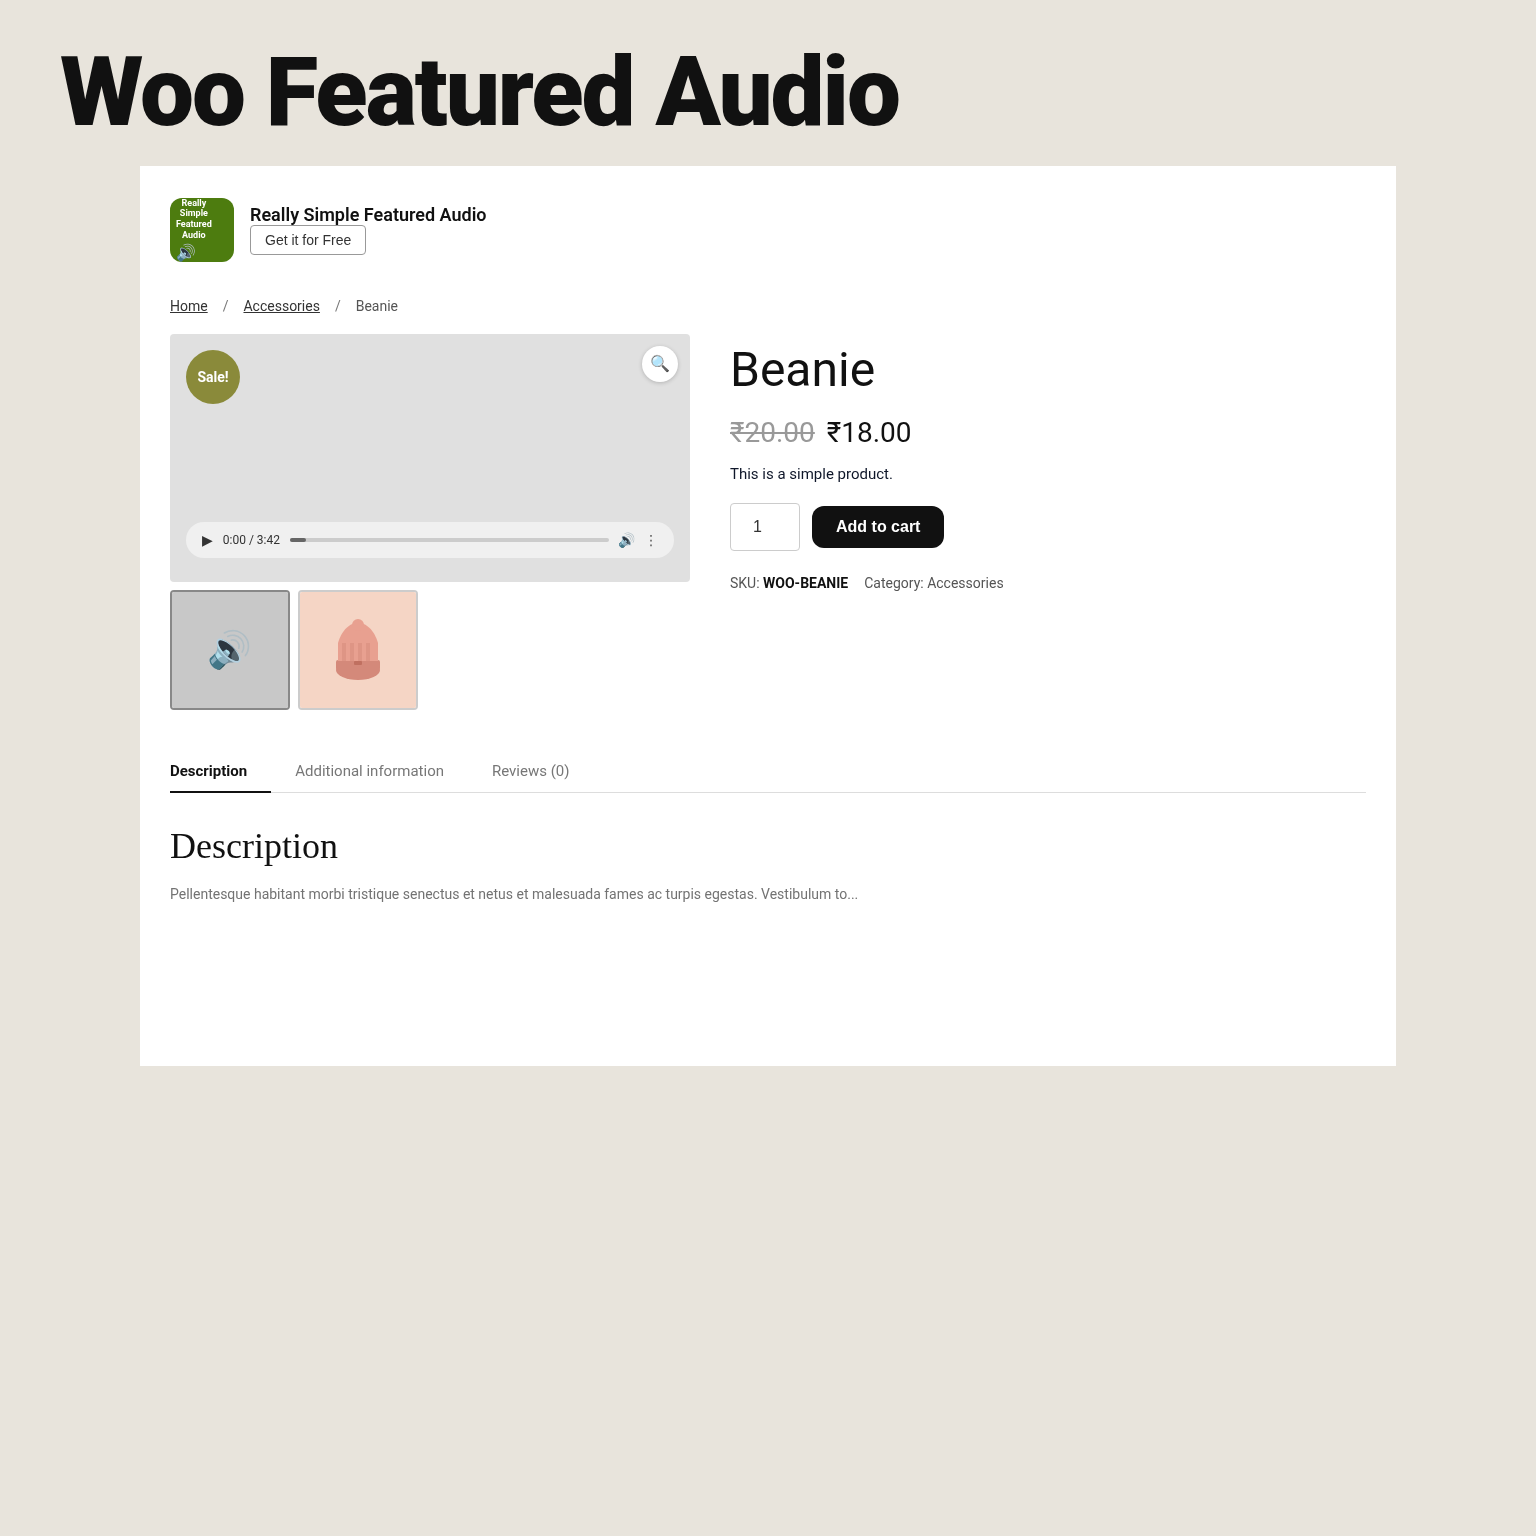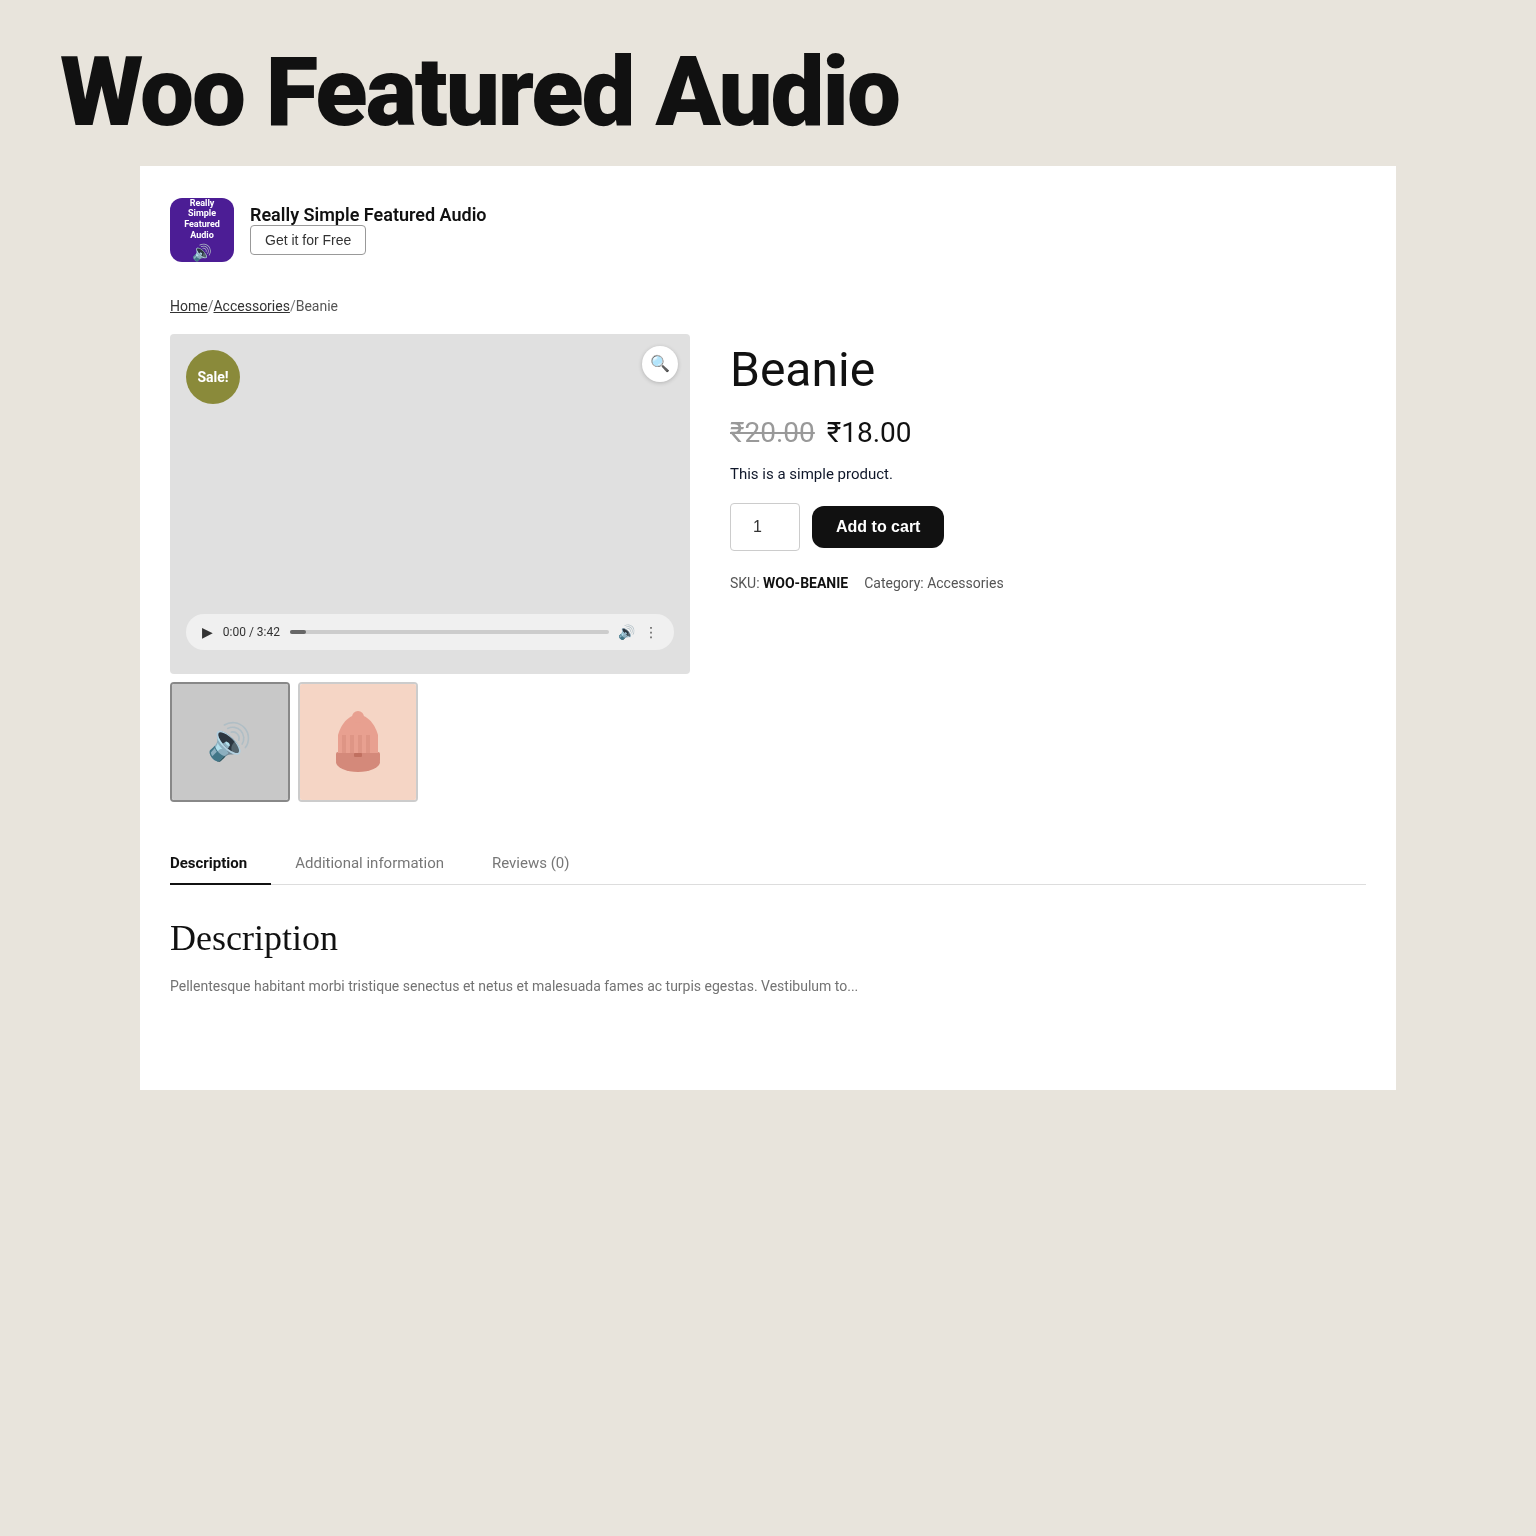--- a/index.html
+++ b/index.html
@@ -30,28 +30,28 @@
       display: flex;
       align-items: center;
       gap: 16px;
       padding: 12px 0 24px 0;
       border-bottom: none;
     }
 
     .plugin-icon {
       width: 64px;
       height: 64px;
-      background: #4c1d95;
+      background: #4d7c0f;
       border-radius: 12px;
       display: flex;
       flex-direction: column;
-      align-items: center;
+      align-items: flex-start;
       justify-content: center;
       flex-shrink: 0;
-      padding: 16px;
+      padding: 6px;
     }
 
     .plugin-icon-text {
       color: #fff;
       font-size: 9px;
       font-weight: 700;
       text-align: center;
       line-height: 1.2;
     }
 
@@ -83,21 +83,21 @@
       width: fit-content;
     }
 
     
     .breadcrumb {
       font-size: 14px;
       color: #555;
       padding: 12px 0 20px 0;
       display: flex;
       align-items: center;
-      gap: 0;
+      gap: 15px;
     }
 
     .breadcrumb a {
       color: #333;
       text-decoration: underline;
     }
 
     .breadcrumb .separator {
       color: #777;
     }
@@ -116,21 +116,21 @@
     
     .product-images {
       width: 520px;
       flex-shrink: 0;
     }
 
     .main-image-container {
       position: relative;
       background: #e0e0e0;
       width: 100%;
-      height: 340px;
+      height: 248px;
       border-radius: 4px;
       overflow: hidden;
       display: flex;
       align-items: center;
       justify-content: center;
     }
 
     .sale-badge {
       position: absolute;
       top: 16px;

